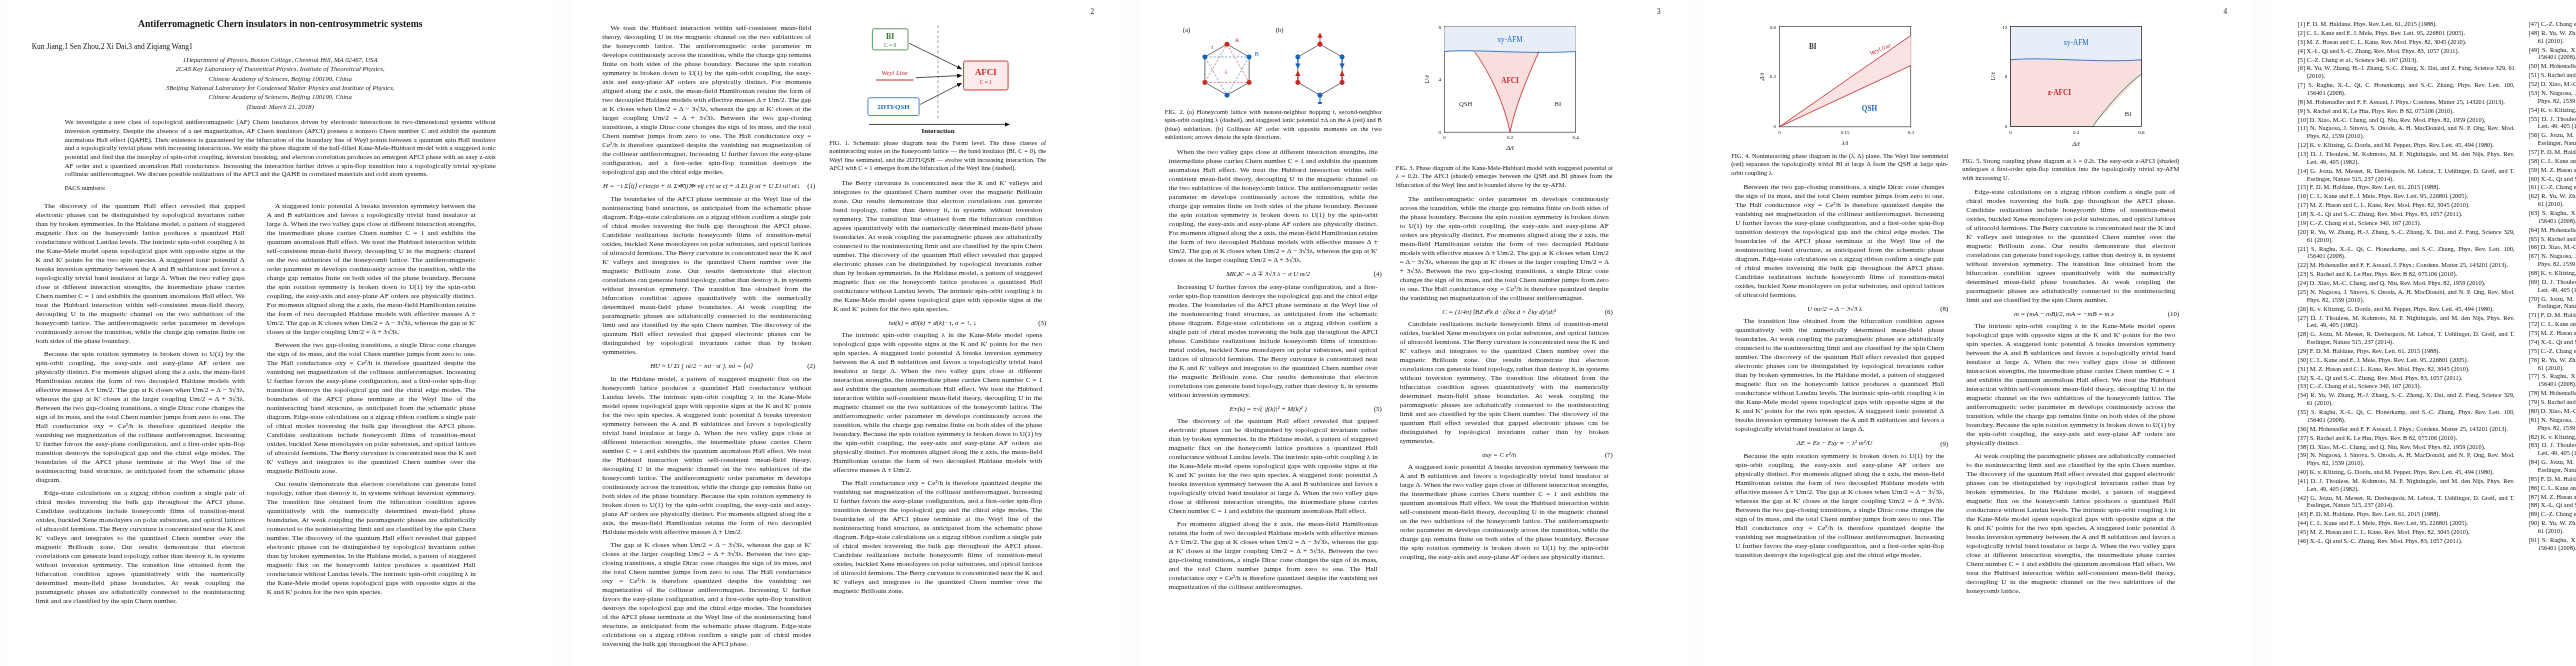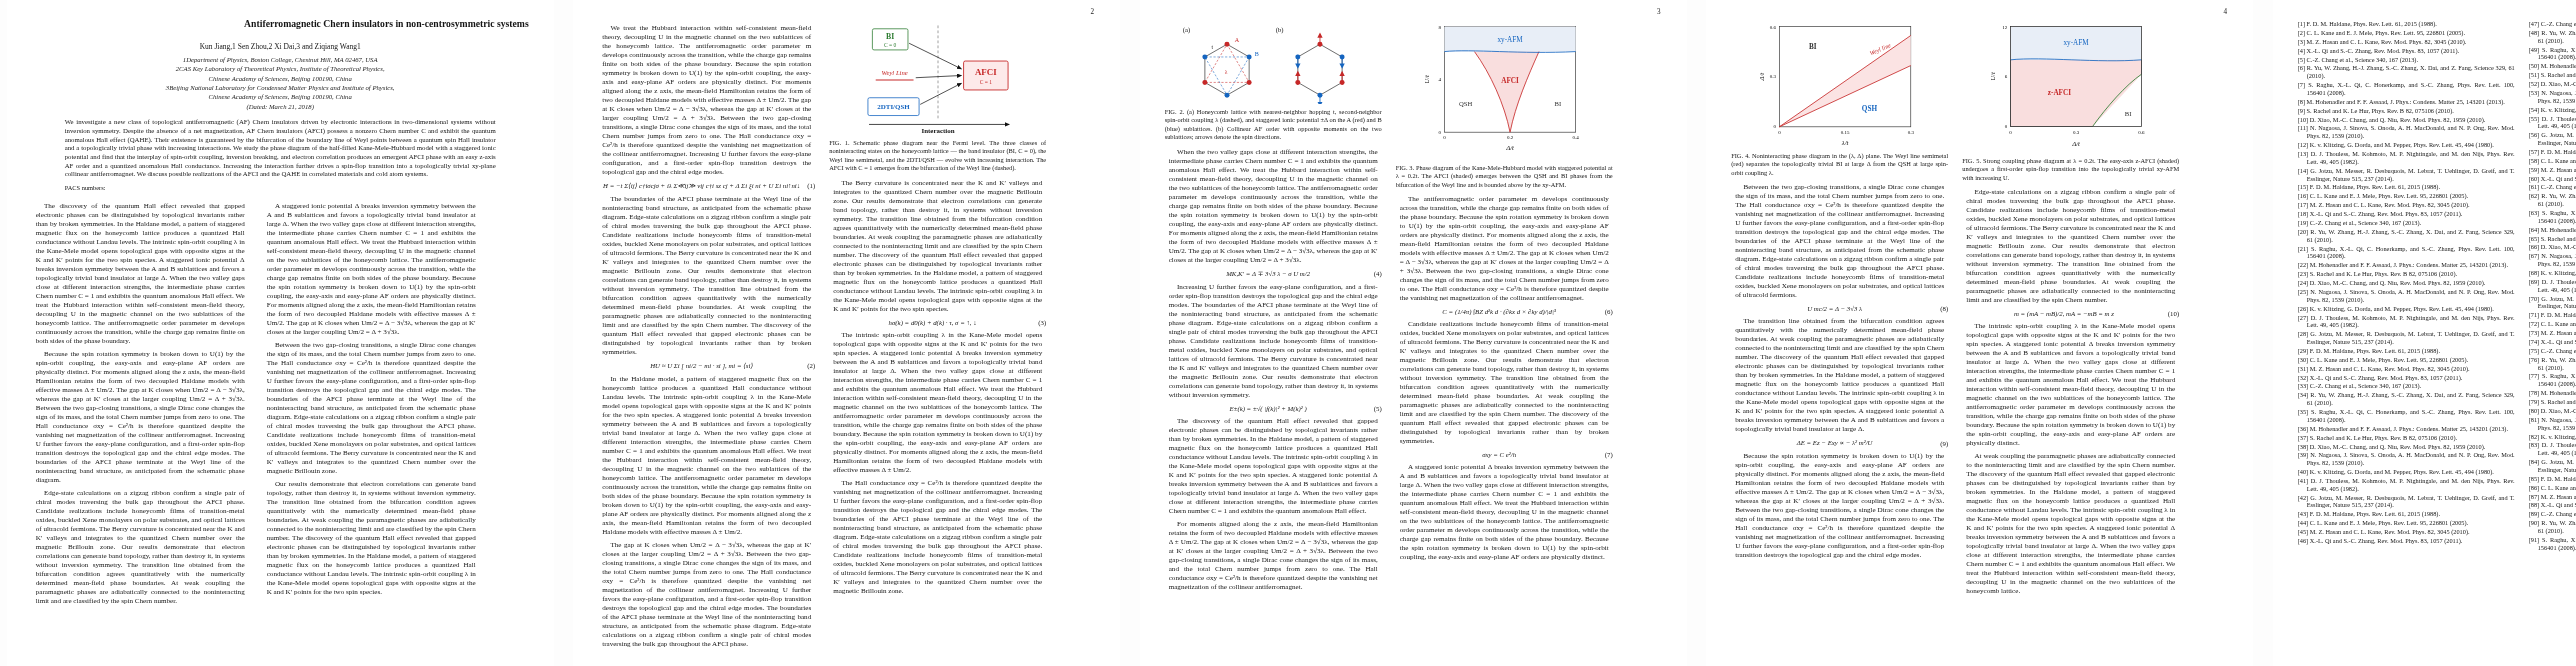--- a/index.html
+++ b/index.html
@@ -13,22 +13,22 @@
     transform:rotate(-90deg) translateX(-50%);transform-origin:0 0;
     font-family:"Liberation Sans","DejaVu Sans",sans-serif;
     font-size:10.6px;letter-spacing:0.3px;color:#333;
   }
   .pages{display:flex;gap:19.5px;padding-left:6.7px;}
   .page{
     width:497px;height:667px;flex:none;background:#fff;
     padding:13.3px 25px 15.6px;display:flex;flex-direction:column;position:relative;
   }
   .pageno{position:absolute;top:7.8px;right:26px;font-size:7.2px;color:#222;}
-  .title{font-size:9.7px;font-weight:bold;text-align:right;line-height:1.25;margin-top:4.4px;}
-  .authors{font-size:7.5px;text-align:center;margin-top:5.6px;}
+  .title{font-size:9.7px;font-weight:bold;text-align:center;line-height:1.25;margin-top:4.4px;}
+  .authors{font-size:7.5px;margin-top:5.6px;}
   .affils{font-style:italic;font-size:6.7px;text-align:center;margin-top:3.9px;line-height:1.4;color:#1b1b1b;}
   .abstract{font-size:6.8px;text-align:justify;line-height:1.28;margin:7.2px 33px 0;}
   .pacs{font-size:6.4px;margin:5px 33px 0;}
   .cols{display:flex;gap:14px;flex:1;overflow:hidden;margin-top:6.7px;}
   .col{width:217px;flex:none;overflow:hidden;}
   .para{font-size:7.1px;line-height:1.27;text-align:justify;text-indent:8.3px;margin:4px;}
   .eqrow{display:flex;align-items:center;margin:5px 0 5px;}
   .eqtext{flex:1;text-align:center;font-style:italic;font-size:6.8px;white-space:nowrap;overflow:hidden;}
   .eqno{font-size:6.8px;margin-left:2.2px;}
   .figure{margin:1.1px 0 5.6px;}

